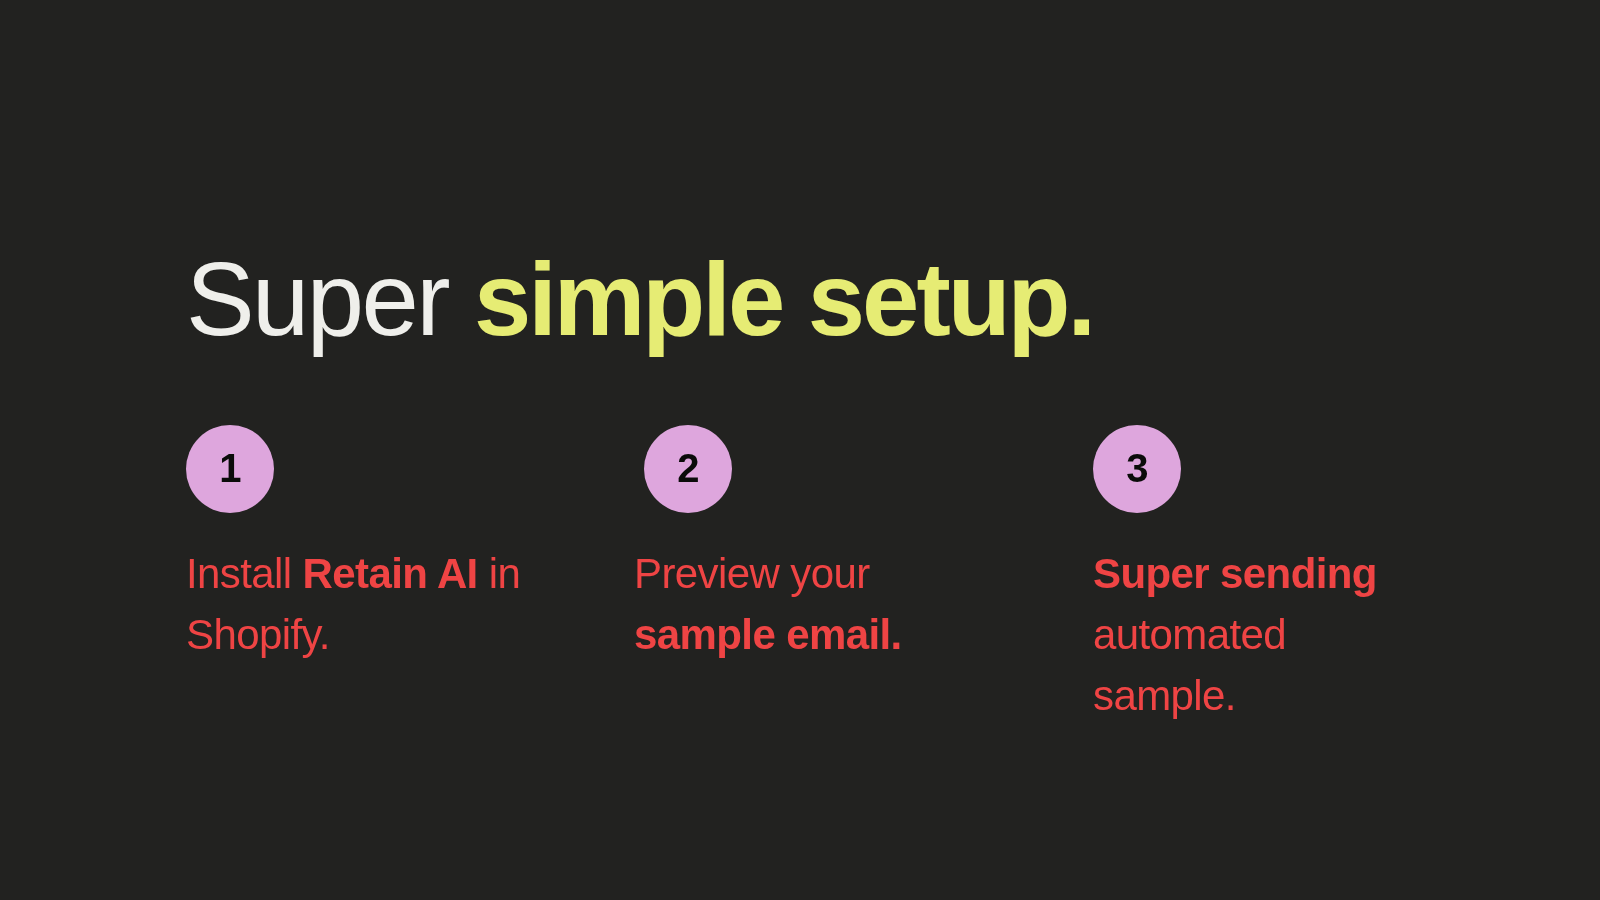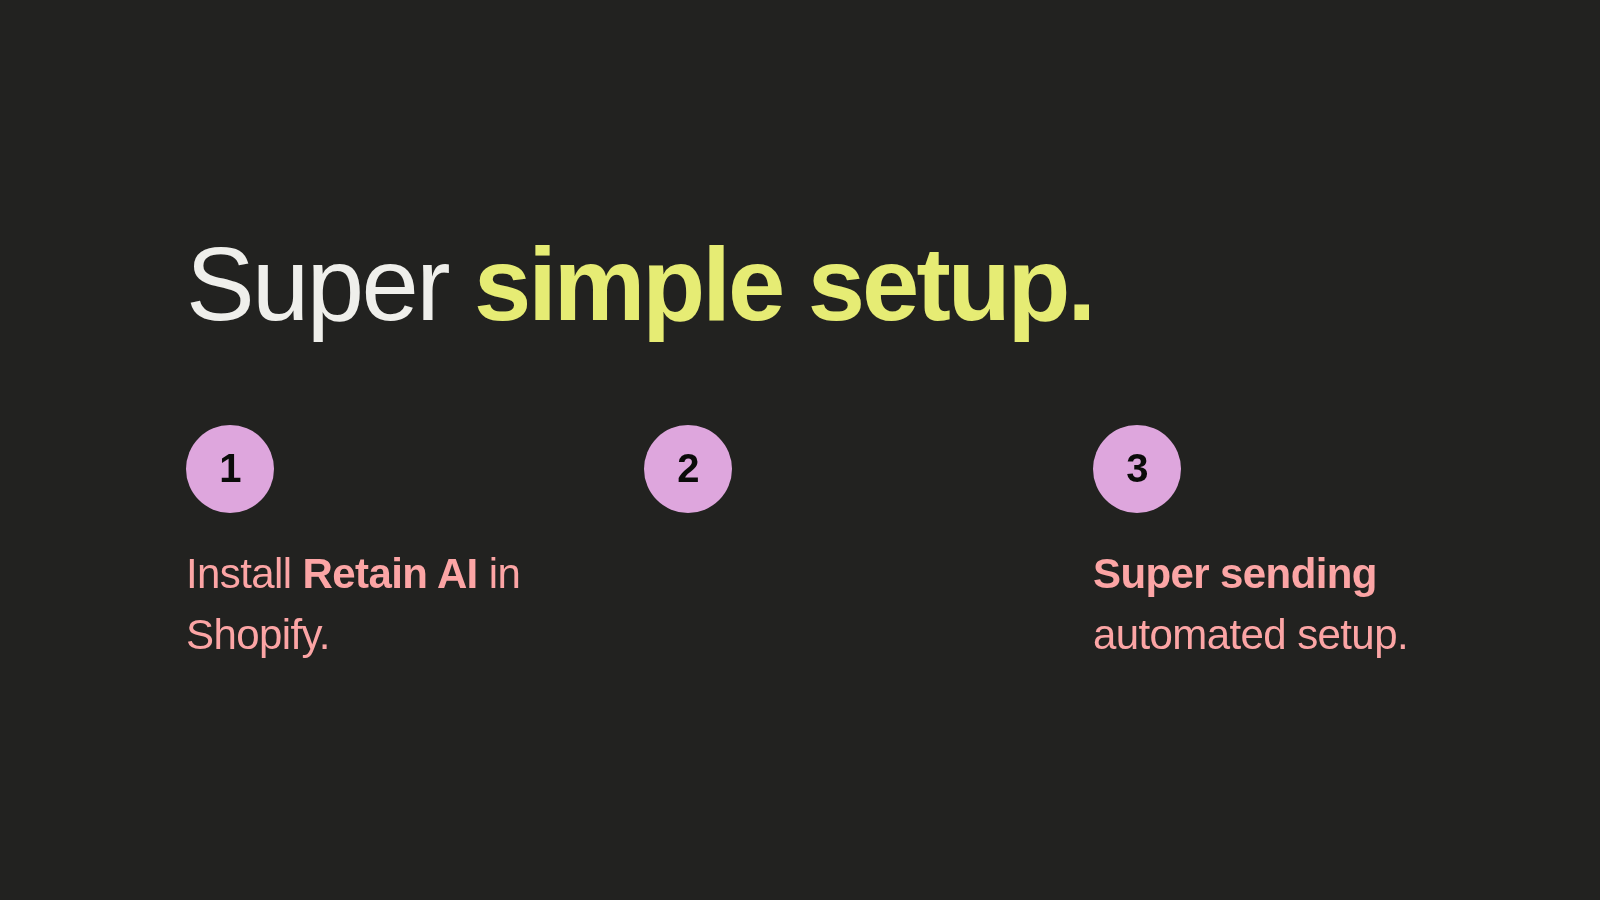--- a/index.html
+++ b/index.html
@@ -20,21 +20,21 @@
     width: 1600px;
     height: 900px;
     background: #222220;
     box-sizing: border-box;
   }
 
   
   .headline {
     position: absolute;
     left: 186px;
-    top: 229px;
+    top: 244px;
     font-size: 103px;
     line-height: 1.08;
     letter-spacing: -2.6px;
     white-space: nowrap;
     margin: 0;
     font-weight: 400;
   }
   .headline .hl-plain {
     color: #EFEFEB;
     font-weight: 400;
@@ -75,21 +75,21 @@
     font-size: 40px;
     font-weight: 700;
     line-height: 1;
     letter-spacing: -0.5px;
     padding-bottom: 2px;
   }
   .step-text {
     margin-top: 30px;
     font-size: 42px;
     line-height: 61px;
-    color: #fca5a5;
+    color: #ef4444;
     letter-spacing: -0.6px;
     font-weight: 400;
     max-width: 360px;
   }
   .step-text .strong {
     font-weight: 700;
   }
   .step-text .normal {
     font-weight: 400;
   }
@@ -122,26 +122,30 @@
         <span class="seg normal">Install</span>
         <span class="seg strong">Retain AI</span>
         <span class="seg normal">in Shopify.</span>
       </div>
     </div>
 
     <div class="step step-2">
       <div class="step-badge">
         <span class="step-badge-number">2</span>
       </div>
+      <div class="step-text">
+        <span class="seg normal">Preview your</span>
+        <span class="seg strong">sample email.</span>
+      </div>
     </div>
 
     <div class="step step-3">
       <div class="step-badge">
         <span class="step-badge-number">3</span>
       </div>
       <div class="step-text">
         <span class="seg strong">Super sending</span>
-        <span class="seg normal">automated setup.</span>
+        <span class="seg normal">automated sample.</span>
       </div>
     </div>
 
   </div>
 </div>
 
 </body></html>

